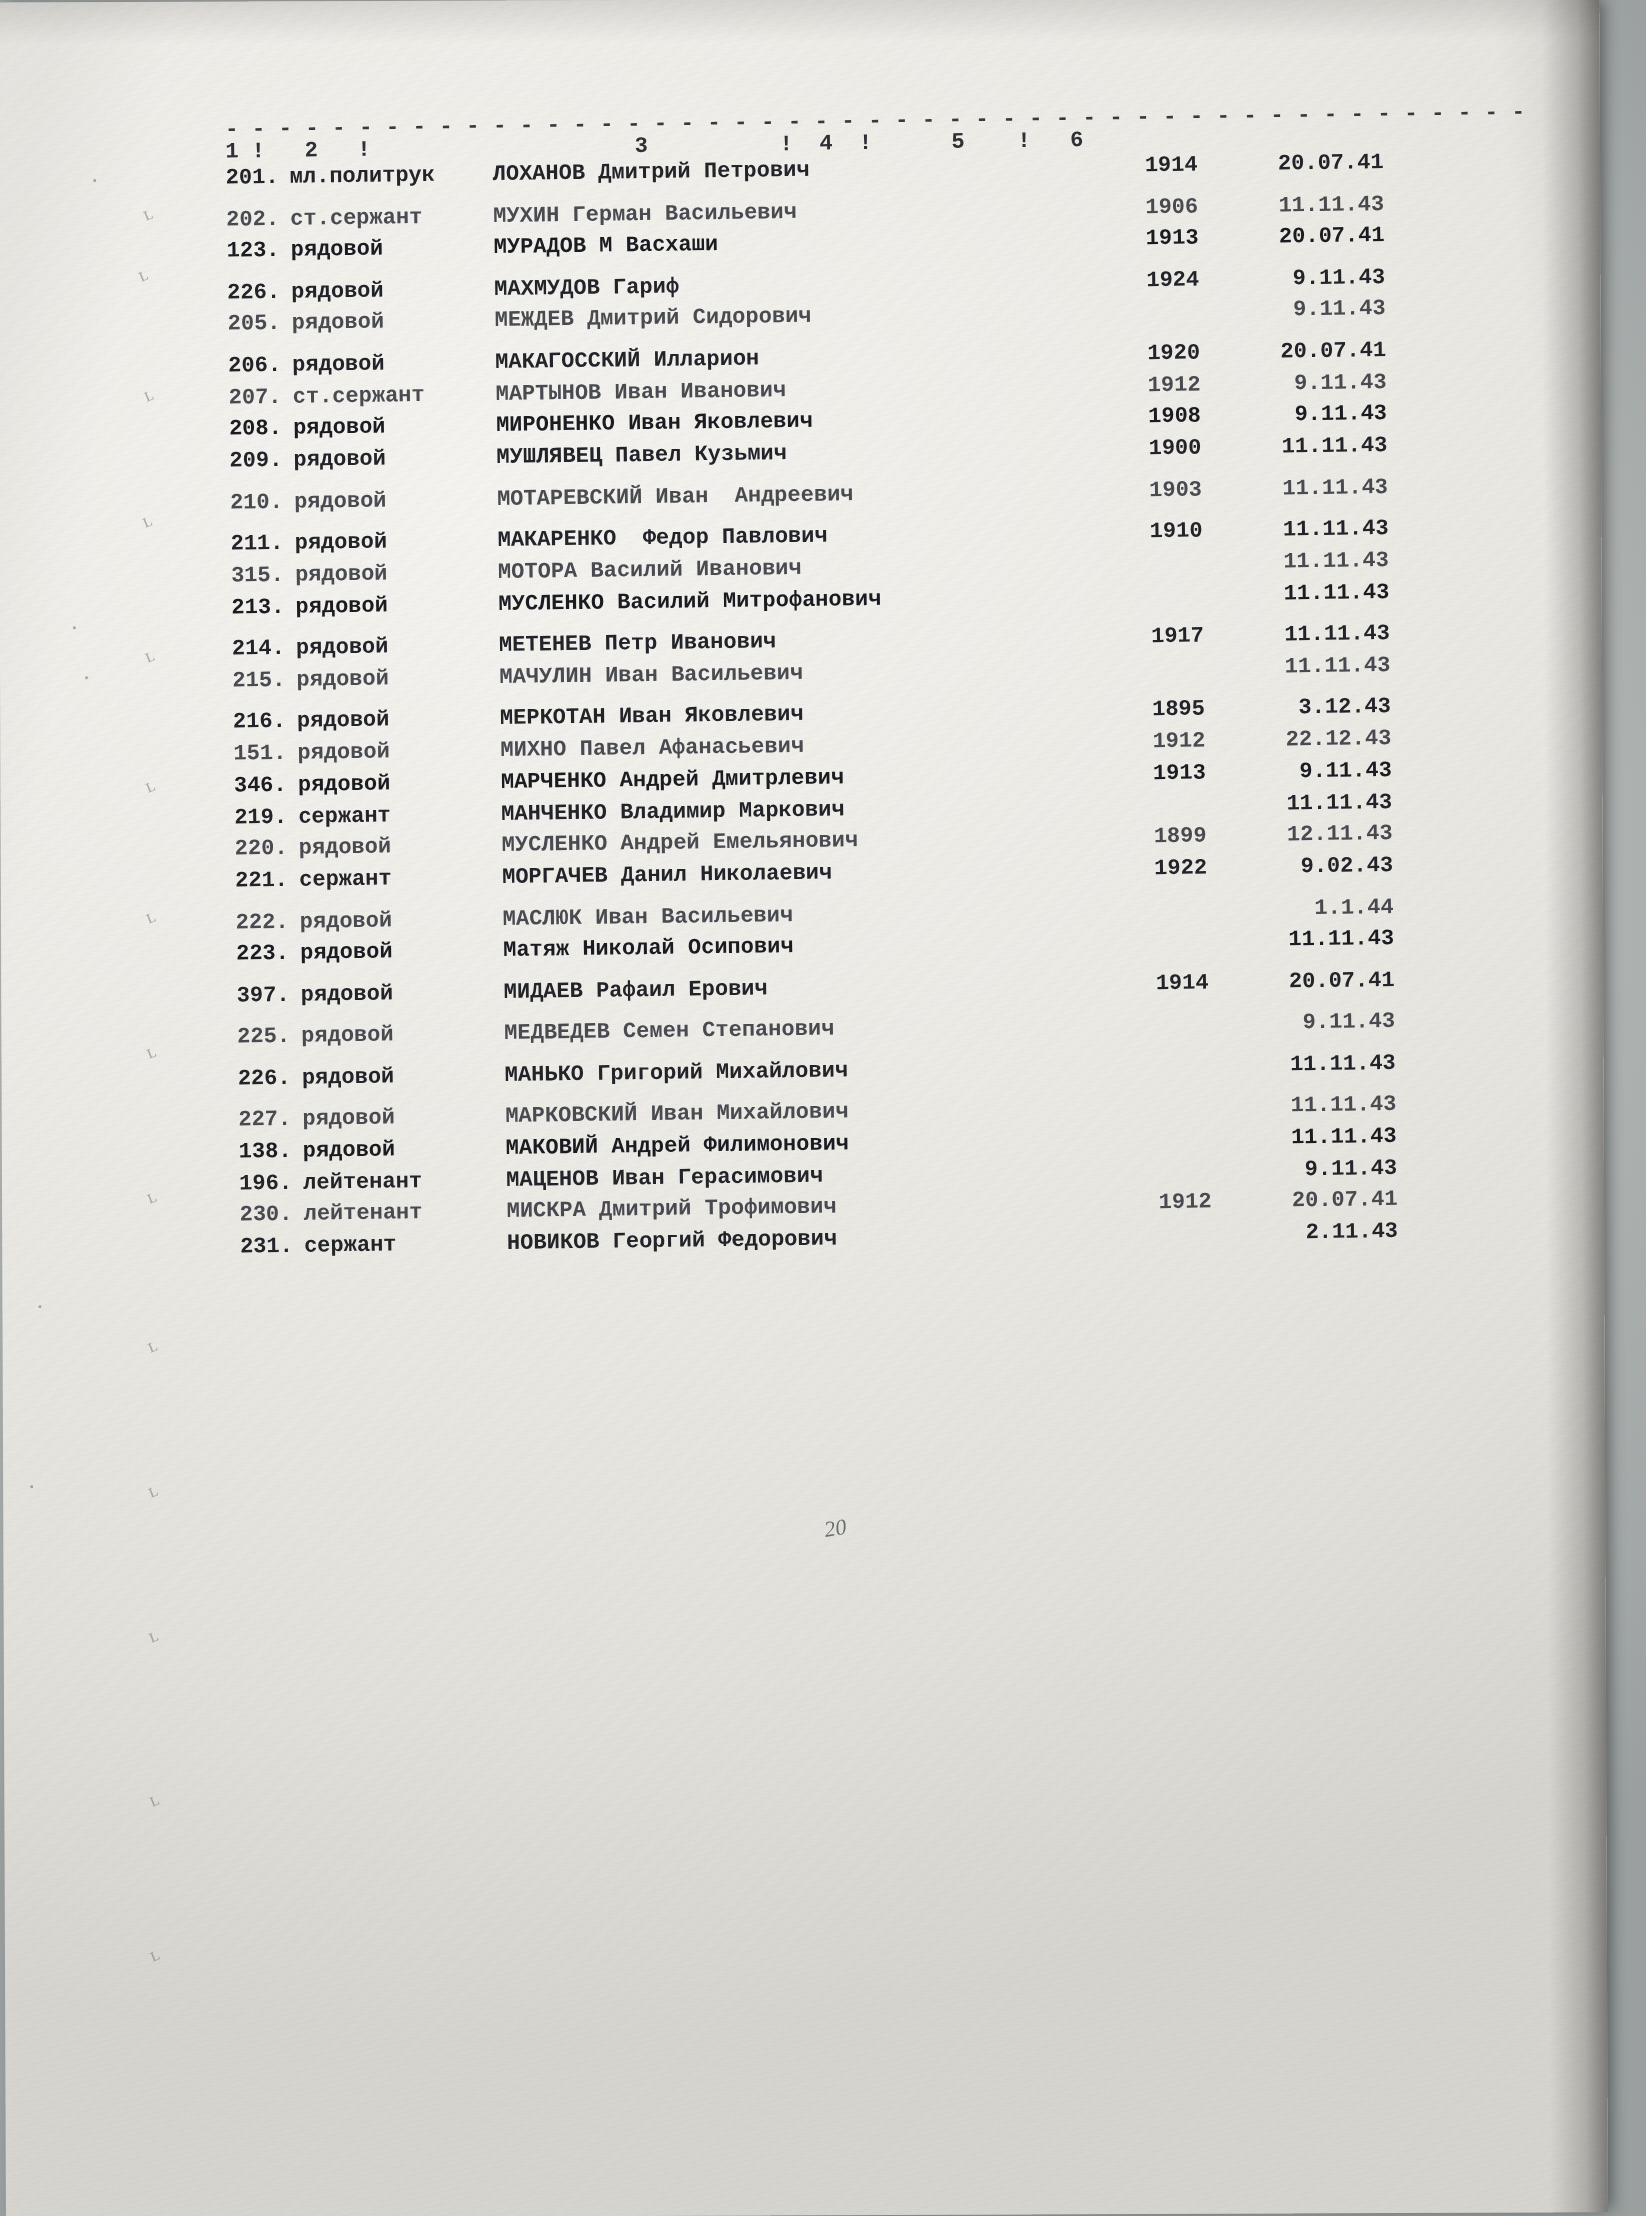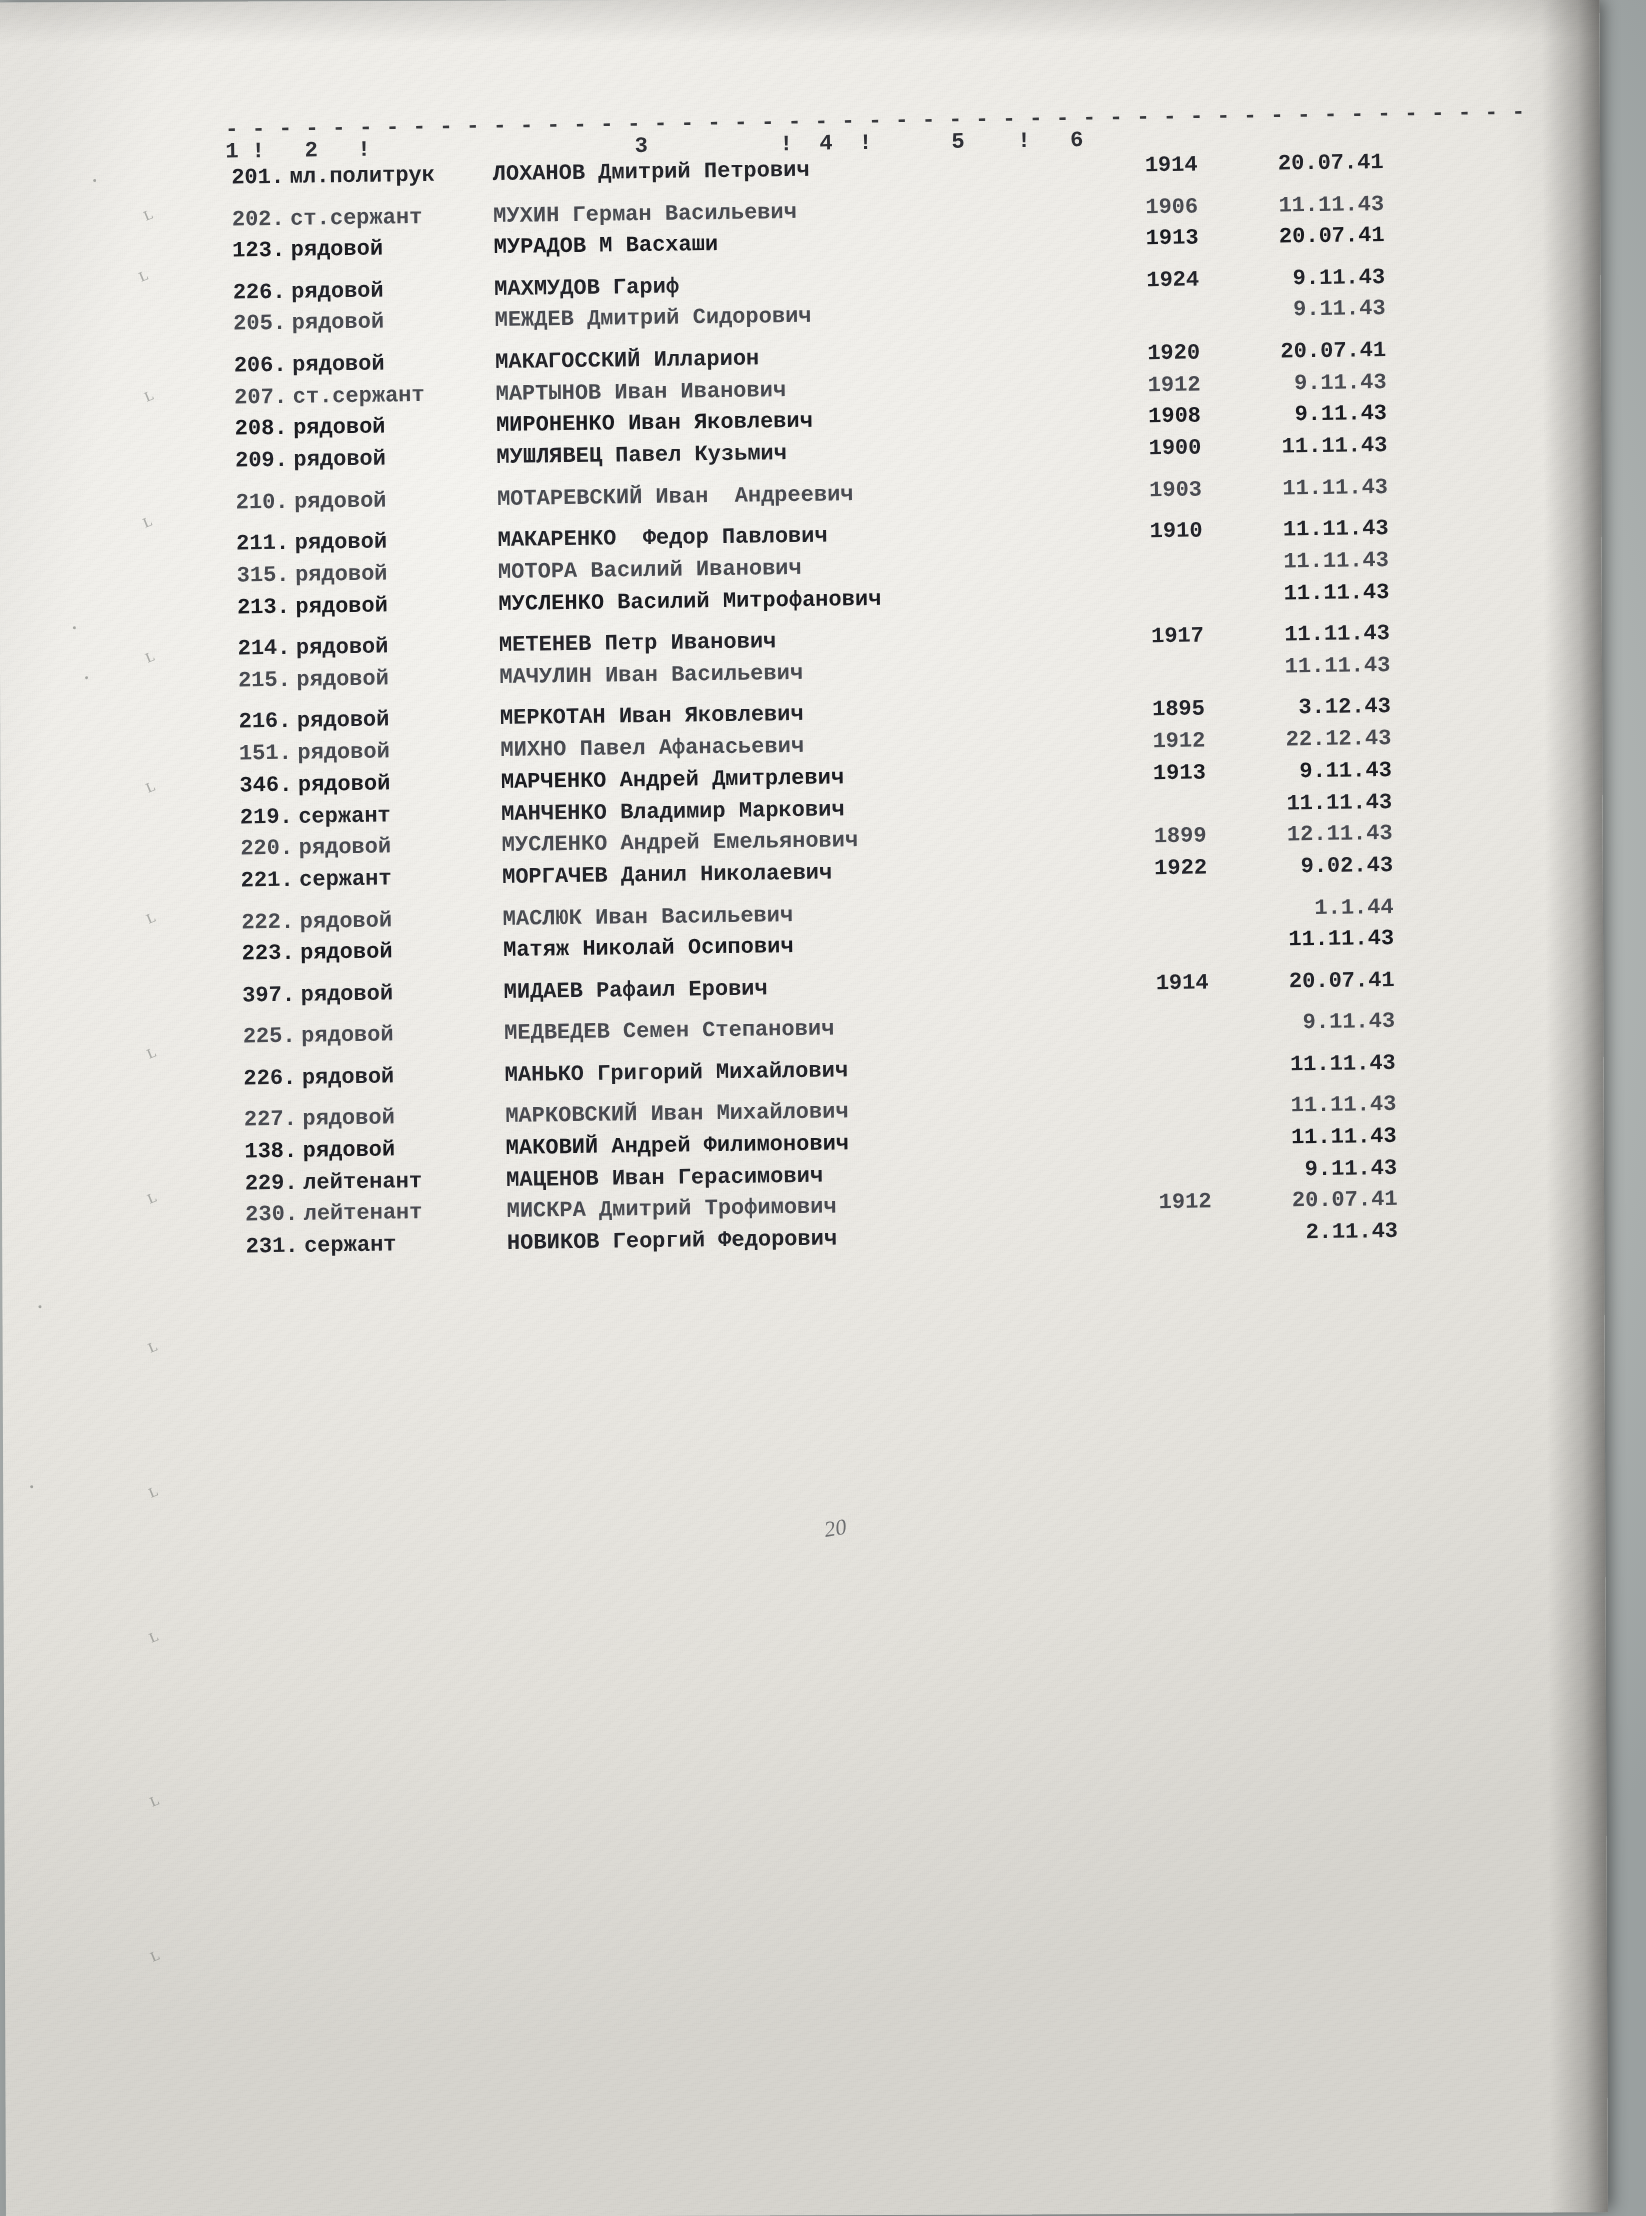--- a/index.html
+++ b/index.html
@@ -93,21 +93,21 @@
   .entry-row {
     display: flex;
     align-items: baseline;
     font-size: 22px;
     line-height: 25px;
     font-weight: 700;
     white-space: pre;
     color: #23242a;
     position: relative;
   }
-  .c-num   { width: 64px; text-align: center; }
+  .c-num   { width: 64px; text-align: left; }
   .c-rank  { width: 203px; text-align: left; }
   .c-name  { width: 608px; text-align: left; }
   .c-year  { width: 97px; text-align: right; }
   .c-date  { width: 159px; text-align: right; padding-left: 27px; }
 
   .gap-sm { height: 6.8px; }
   .gap-md { height: 16.4px; }
 
   
   .entry-row.ink-light { color: #3d3f46; opacity: 0.93; }
@@ -223,21 +223,21 @@
         <div class="entry-row "><span class="c-num">397.</span><span class="c-rank">рядовой</span><span class="c-name">МИДАЕВ Рафаил Ерович</span><span class="c-year">1914</span><span class="c-date">20.07.41</span></div>
         <div class="gap-md"></div>
         <div class="entry-row ink-light"><span class="c-num">225.</span><span class="c-rank">рядовой</span><span class="c-name">МЕДВЕДЕВ Семен Степанович</span><span class="c-year"></span><span class="c-date">9.11.43</span></div>
         <div class="gap-md"></div>
         <div class="entry-row "><span class="c-num">226.</span><span class="c-rank">рядовой</span><span class="c-name">МАНЬКО Григорий Михайлович</span><span class="c-year"></span><span class="c-date">11.11.43</span></div>
         <div class="gap-md"></div>
         <div class="entry-row ink-light"><span class="c-num">227.</span><span class="c-rank">рядовой</span><span class="c-name">МАРКОВСКИЙ Иван Михайлович</span><span class="c-year"></span><span class="c-date">11.11.43</span></div>
         <div class="gap-sm"></div>
         <div class="entry-row ink-heavy"><span class="c-num">138.</span><span class="c-rank">рядовой</span><span class="c-name">МАКОВИЙ Андрей Филимонович</span><span class="c-year"></span><span class="c-date">11.11.43</span></div>
         <div class="gap-sm"></div>
-        <div class="entry-row "><span class="c-num">229.</span><span class="c-rank">лейтенант</span><span class="c-name">МАЦЕНОВ Иван Герасимович</span><span class="c-year"></span><span class="c-date">9.11.43</span></div>
+        <div class="entry-row "><span class="c-num">196.</span><span class="c-rank">лейтенант</span><span class="c-name">МАЦЕНОВ Иван Герасимович</span><span class="c-year"></span><span class="c-date">9.11.43</span></div>
         <div class="gap-sm"></div>
         <div class="entry-row ink-light"><span class="c-num">230.</span><span class="c-rank">лейтенант</span><span class="c-name">МИСКРА Дмитрий Трофимович</span><span class="c-year">1912</span><span class="c-date">20.07.41</span></div>
         <div class="gap-sm"></div>
         <div class="entry-row "><span class="c-num">231.</span><span class="c-rank">сержант</span><span class="c-name">НОВИКОВ Георгий Федорович</span><span class="c-year"></span><span class="c-date">2.11.43</span></div>
         <div class="gap-sm"></div>
       </div>
   </div>
 
   <div id="edge-shadow-right"></div>
   <div id="edge-shadow-top"></div>

